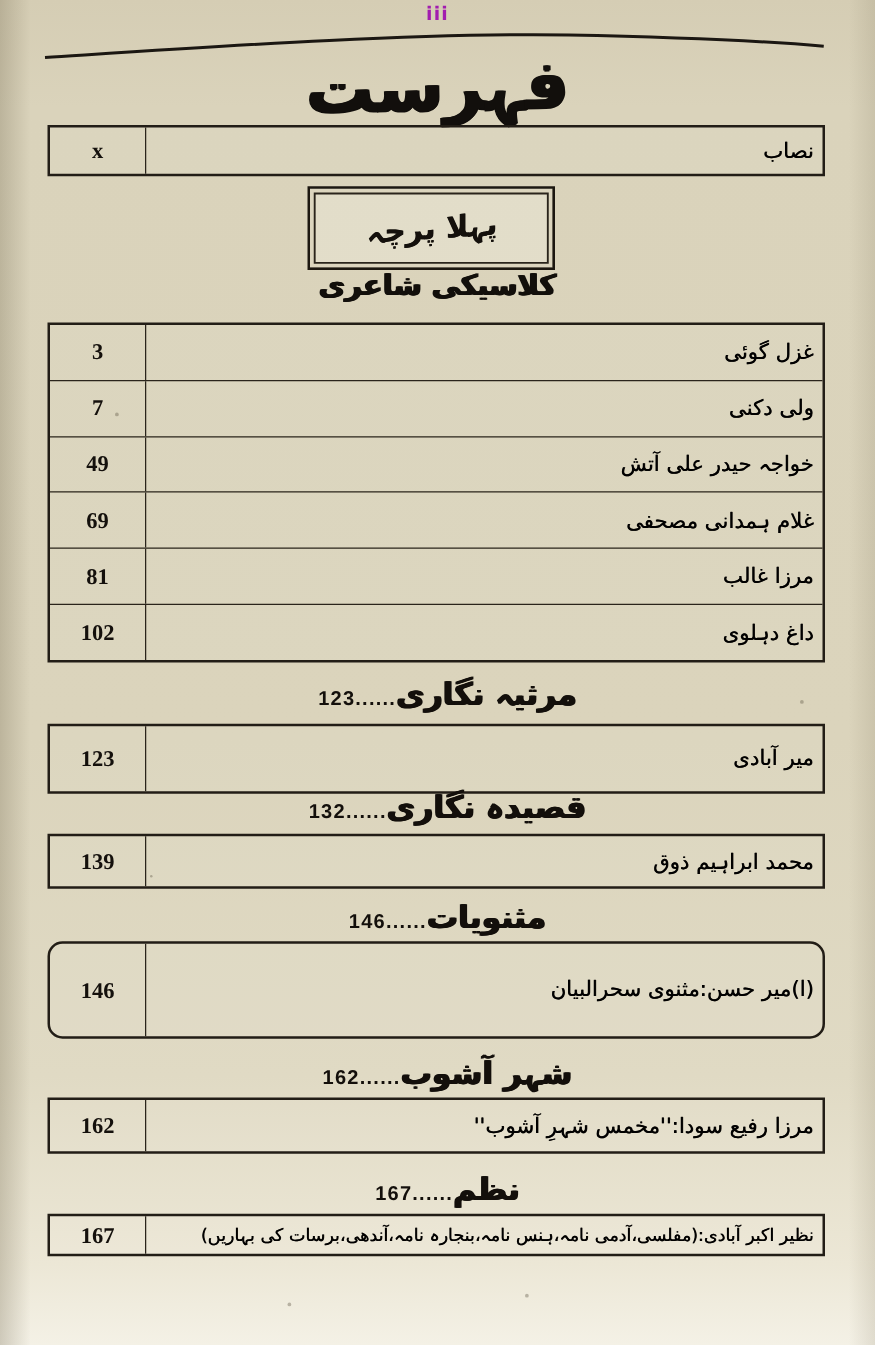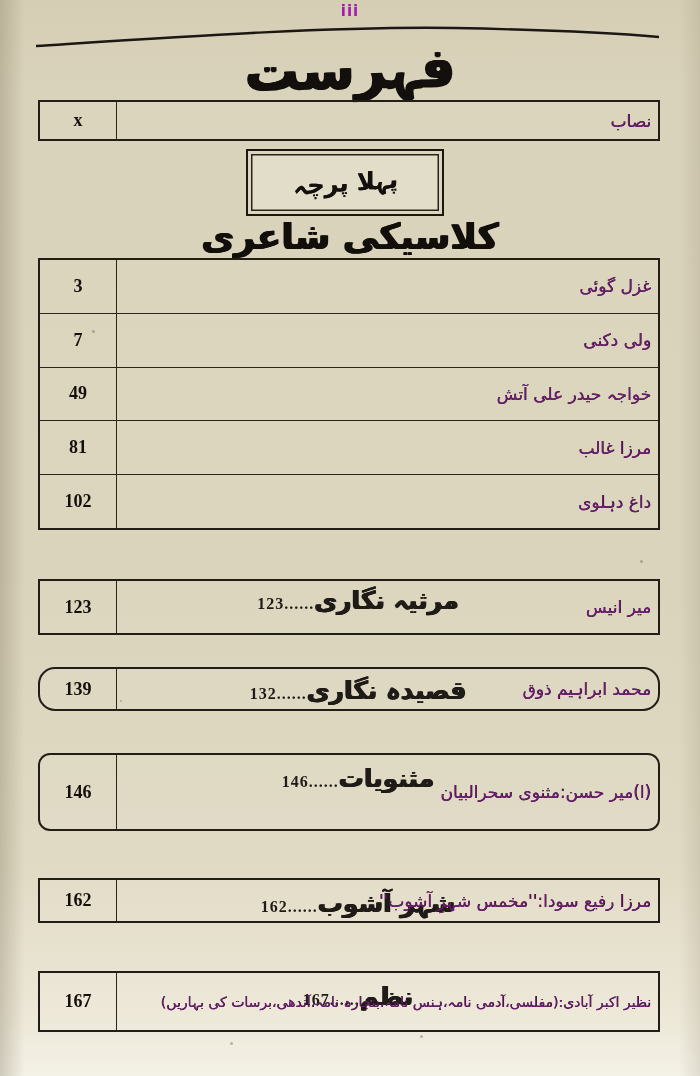--- a/index.html
+++ b/index.html
@@ -32,50 +32,50 @@
   }
   .trow{flex:1;display:flex;align-items:stretch;border-bottom:1.6px solid #2a241b;}
   .trow:last-child{border-bottom:none;}
   .pgcell{
     width:76px;flex:0 0 76px;border-right:1.4px solid #2a241b;
     display:flex;align-items:center;justify-content:center;
     font-family:"Liberation Serif",serif;font-weight:bold;font-size:18px;color:#14100c;
   }
   .titlecell{
     flex:1;direction:rtl;display:flex;align-items:center;
-    padding:0 7px;font-size:17px;color:#701a75;
+    padding:0 7px;font-size:17px;color:#000000;
     text-shadow:0.4px 0 0 #181410;
   }
   .titlecell.small{font-size:14px;}
   
   .nisab{top:100px;height:41px;}
   
   .badge{
     top:149px;left:246px;width:198px;height:67px;box-sizing:border-box;
     border:2.5px solid #1c1710;display:flex;align-items:center;justify-content:center;
     box-shadow:inset 0 0 0 3px rgba(220,213,190,1), inset 0 0 0 4.5px #2a241b;
     background:rgba(234,229,214,.55);
   }
   .badge span{
     direction:rtl;font-size:24px;font-weight:bold;color:#14100c;
     transform:rotate(-4deg) skewX(-4deg);text-shadow:0.4px 0 0 #14100c;
   }
   
   .h1{
     top:216px;left:0;width:700px;text-align:center;direction:rtl;
-    font-size:36px;font-weight:bold;color:#120f0b;
+    font-size:23px;font-weight:bold;color:#120f0b;
     text-shadow:0.8px 0 0 #120f0b,-0.8px 0 0 #120f0b;
   }
   
   .shead{
     left:0;width:700px;display:flex;direction:rtl;justify-content:center;align-items:baseline;
     color:#130f0b;
   }
-  .shead .ht{font-size:25px;font-weight:bold;text-shadow:0.7px 0 0 #130f0b,-0.7px 0 0 #130f0b;margin-top:45px;}
-  .shead .hp{font-size:16px;font-weight:bold;font-family:Liberation Serif, serif;letter-spacing:1px;margin-left:16px;}
+  .shead .ht{font-size:25px;font-weight:bold;text-shadow:0.7px 0 0 #130f0b,-0.7px 0 0 #130f0b;}
+  .shead .hp{font-size:16px;font-weight:bold;font-family:Liberation Sans, sans-serif;letter-spacing:1px;margin-left:16px;}
   
   .speck{position:absolute;border-radius:50%;background:rgba(80,72,55,.35);}
 </style>
 </head>
 <body>
 
 <div class="abs folio">iii</div>
 
 <svg class="abs toprule" width="700" height="34" viewBox="0 0 700 34">
   <path d="M36,26 C160,18 330,6 455,8 C555,10 625,14 659,17" fill="none" stroke="#1b1712" stroke-width="2.4"></path>
@@ -103,45 +103,49 @@
   </div>
   <div class="trow">
     <div class="pgcell">7</div>
     <div class="titlecell">ولی دکنی</div>
   </div>
   <div class="trow">
     <div class="pgcell">49</div>
     <div class="titlecell">خواجہ حیدر علی آتش</div>
   </div>
   <div class="trow">
+    <div class="pgcell">69</div>
+    <div class="titlecell">غلام ہمدانی مصحفی</div>
+  </div>
+  <div class="trow">
     <div class="pgcell">81</div>
     <div class="titlecell">مرزا غالب</div>
   </div>
   <div class="trow">
     <div class="pgcell">102</div>
     <div class="titlecell">داغ دہلوی</div>
   </div>
 </div>
 
 <div class="abs shead" style="top:541px;">
   <span class="ht">مرثیہ نگاری</span>
     <span class="hp">......123</span>
 </div>
 <div class="abs tbl" style="top:579px;height:56px;">
   <div class="trow">
     <div class="pgcell">123</div>
-    <div class="titlecell">میر انیس</div>
+    <div class="titlecell">میر آبادی</div>
   </div>
 </div>
 
 <div class="abs shead" style="top:631px;">
   <span class="ht">قصیدہ نگاری</span>
     <span class="hp">......132</span>
 </div>
-<div class="abs tbl" style="top:667px;height:44px;border-radius:17px;">
+<div class="abs tbl" style="top:667px;height:44px;">
   <div class="trow">
     <div class="pgcell">139</div>
     <div class="titlecell">محمد ابراہیم ذوق</div>
   </div>
 </div>
 
 <div class="abs shead" style="top:719px;">
   <span class="ht">مثنویات</span>
     <span class="hp">......146</span>
 </div>
@@ -160,21 +164,21 @@
   <div class="trow">
     <div class="pgcell">162</div>
     <div class="titlecell">مرزا رفیع سودا:''مخمس شہرِ آشوب''</div>
   </div>
 </div>
 
 <div class="abs shead" style="top:937px;">
   <span class="ht">نظم</span>
     <span class="hp">......167</span>
 </div>
-<div class="abs tbl" style="top:971px;height:61px;">
+<div class="abs tbl" style="top:971px;height:34px;">
   <div class="trow">
     <div class="pgcell">167</div>
     <div class="titlecell small">نظیر اکبر آبادی:(مفلسی،آدمی نامہ،ہنس نامہ،بنجارہ نامہ،آندھی،برسات کی بہاریں)</div>
   </div>
 </div>
 
 <div class="speck" style="left:92px;top:330px;width:3px;height:3px;"></div>
 <div class="speck" style="left:640px;top:560px;width:3px;height:3px;"></div>
 <div class="speck" style="left:120px;top:700px;width:2px;height:2px;"></div>
 <div class="speck" style="left:420px;top:1035px;width:3px;height:3px;"></div>

